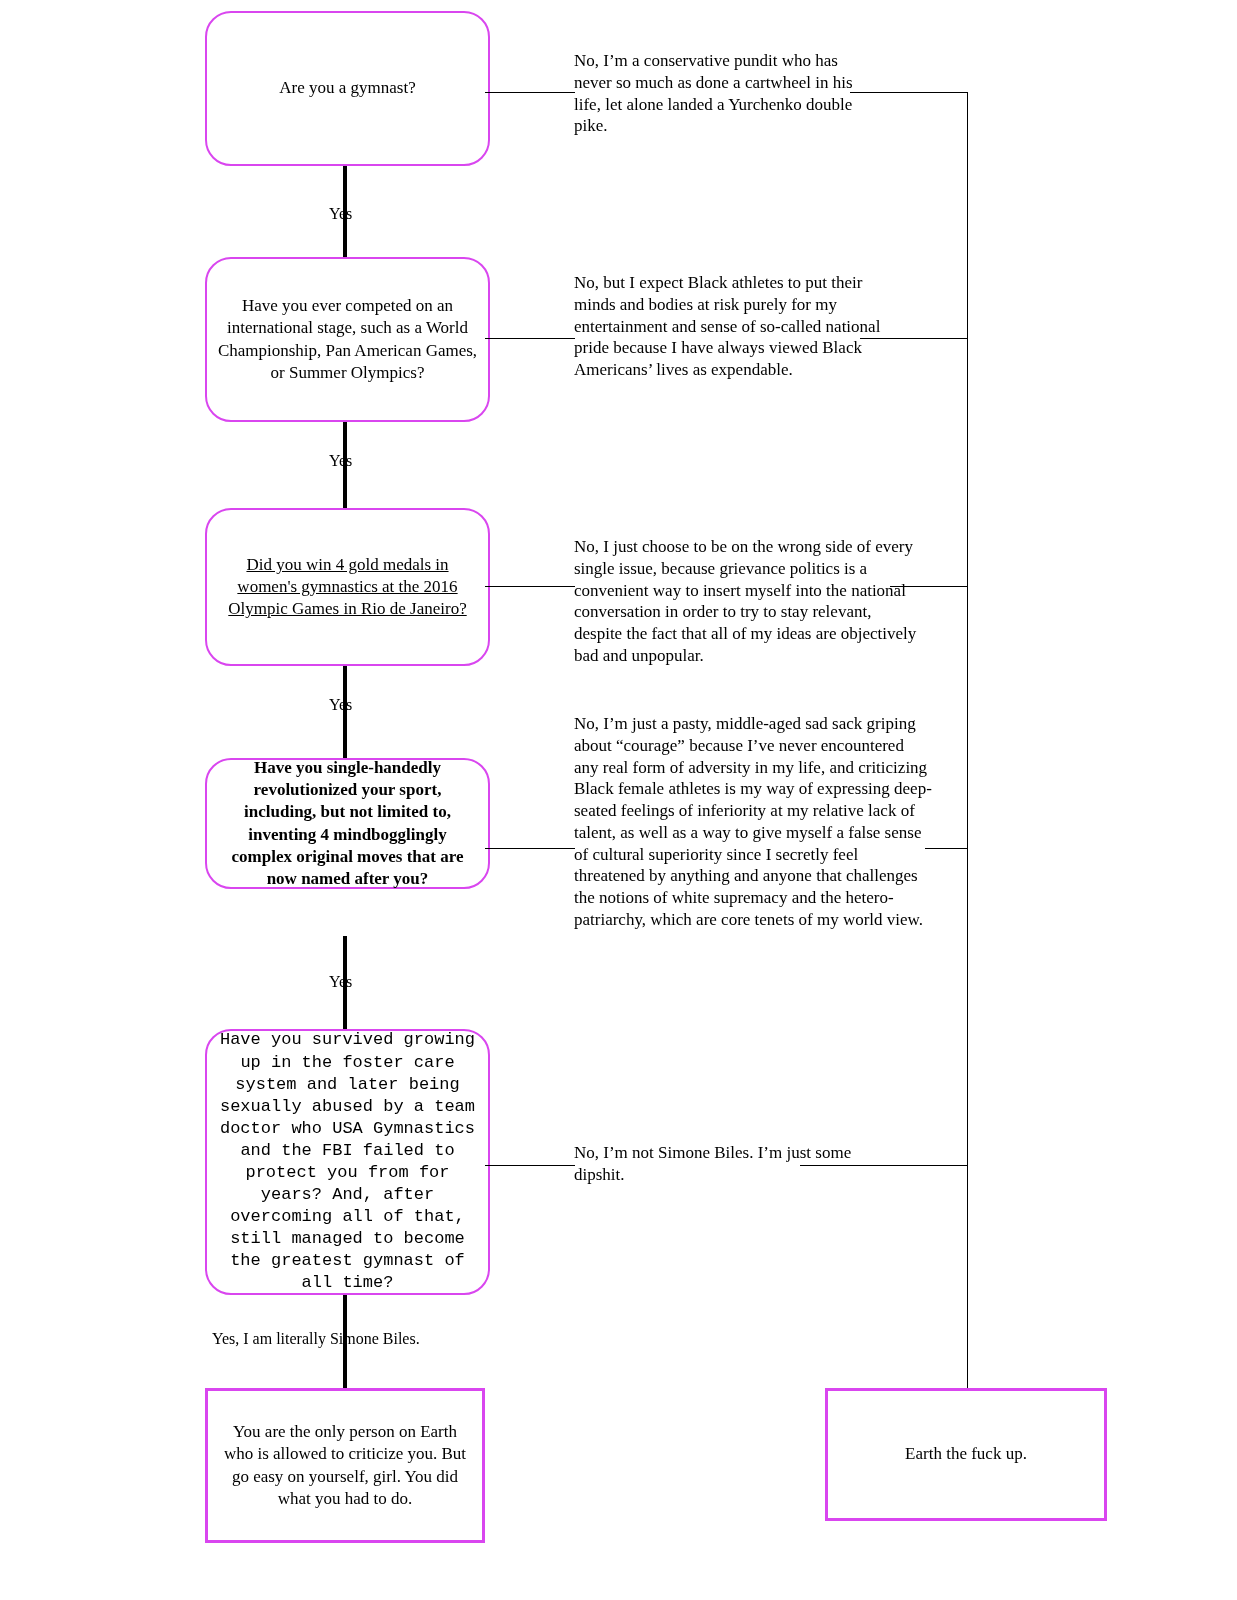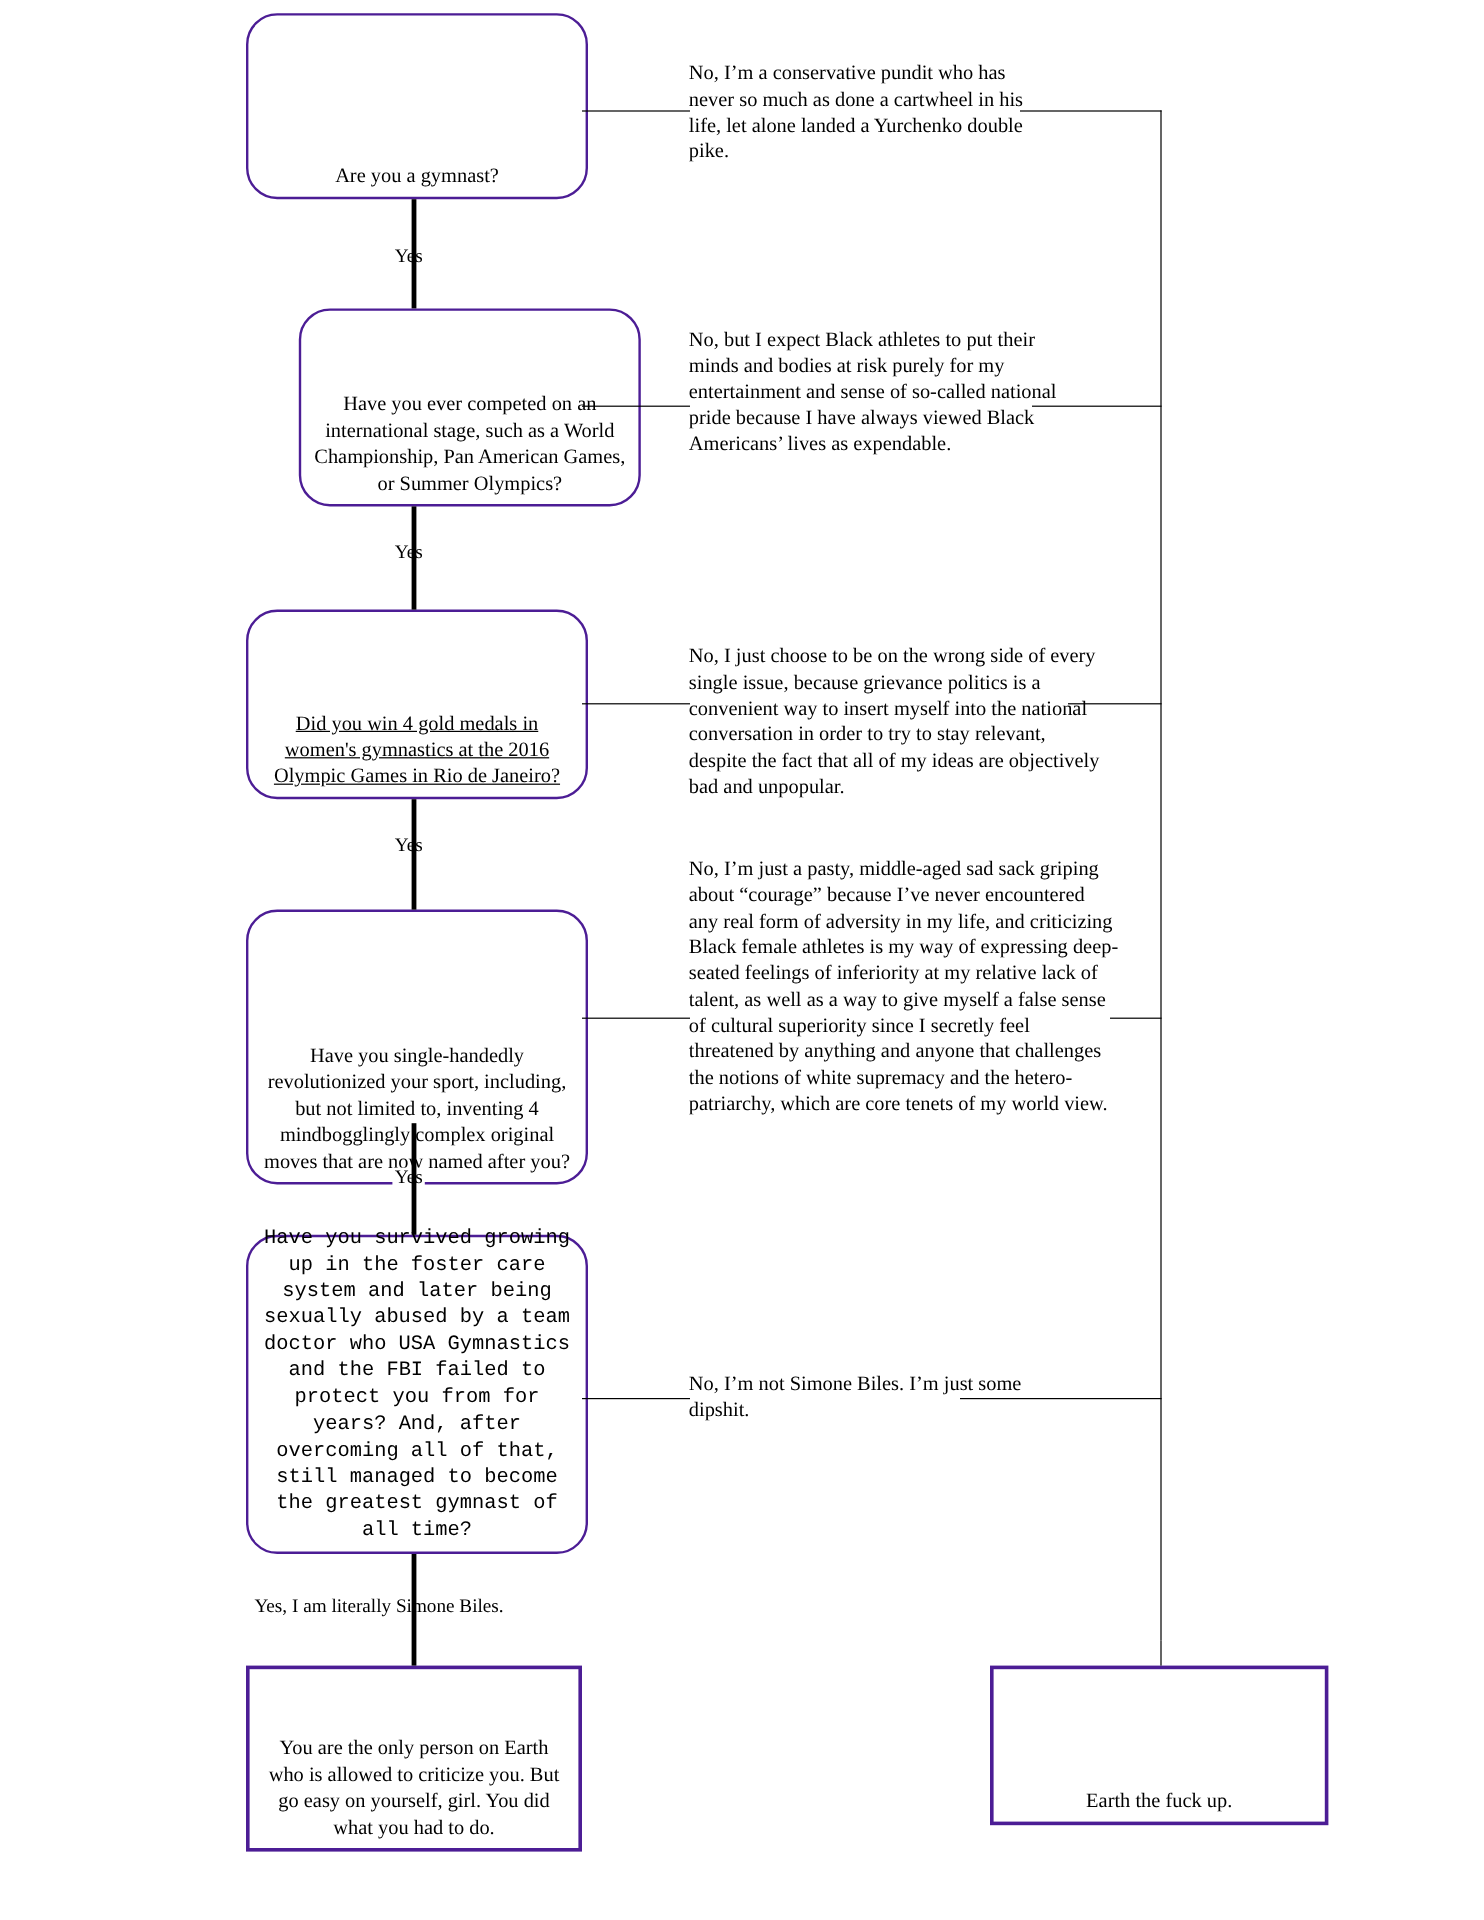--- a/index.html
+++ b/index.html
@@ -25,24 +25,24 @@
     background: #000000;
   }
   .line.h { height: 1px; }
   .line.v { width: 1px; }
   .line.thick-v { width: 4px; background: #000; }
 
   
   .node {
     position: absolute;
     box-sizing: border-box;
-    border: 2px solid #4c1d95;
+    border: 2px solid #d946ef;
     background: #ffffff;
     display: flex;
-    align-items: flex-end;
+    align-items: center;
     justify-content: center;
     text-align: center;
     line-height: 1.30;
     font-size: 17px;
     padding: 6px 10px;
   }
   .node.rounded { border-radius: 26px; }
   .node.terminal { border-radius: 0; border-width: 3px; }
   .node span { display: block; }
 
@@ -64,29 +64,29 @@
 </style>
 </head>
 <body>
 
 <div id="canvas">
 
   <div class="node rounded" style="left:205px; top:11px; width:285px; height:155px;">
     <span>Are you a gymnast?</span>
   </div>
 
-  <div class="node rounded" style="left:205px; top:257px; width:285px; height:165px;margin-left:44px;">
+  <div class="node rounded" style="left:205px; top:257px; width:285px; height:165px;">
     <span>Have you ever competed on an international stage, such as a World Championship, Pan American Games, or Summer Olympics?</span>
   </div>
 
   <div class="node rounded" style="left:205px; top:508px; width:285px; height:158px;text-decoration:underline;">
     <span>Did you win 4 gold medals in women's gymnastics at the 2016 Olympic Games in Rio de Janeiro?</span>
   </div>
 
-  <div class="node rounded" style="left:205px; top:758px; width:285px; height:229px;">
+  <div class="node rounded" style="left:205px; top:758px; width:285px; height:131px;font-weight:bold;">
     <span>Have you single-handedly revolutionized your sport, including, but not limited to, inventing 4 mindbogglingly complex original moves that are now named after you?</span>
   </div>
 
   <div class="node rounded" style="left:205px; top:1029px; width:285px; height:266px;font-family:Liberation Mono, monospace;">
     <span>Have you survived growing up in the foster care system and later being sexually abused by a team doctor who USA Gymnastics and the FBI failed to protect you from for years? And, after overcoming all of that, still managed to become the greatest gymnast of all time?</span>
   </div>
 
   <div class="node terminal" style="left:205px; top:1388px; width:280px; height:155px;">
     <span>You are the only person on Earth who is allowed to criticize you. But go easy on yourself, girl. You did what you had to do.</span>
   </div>

